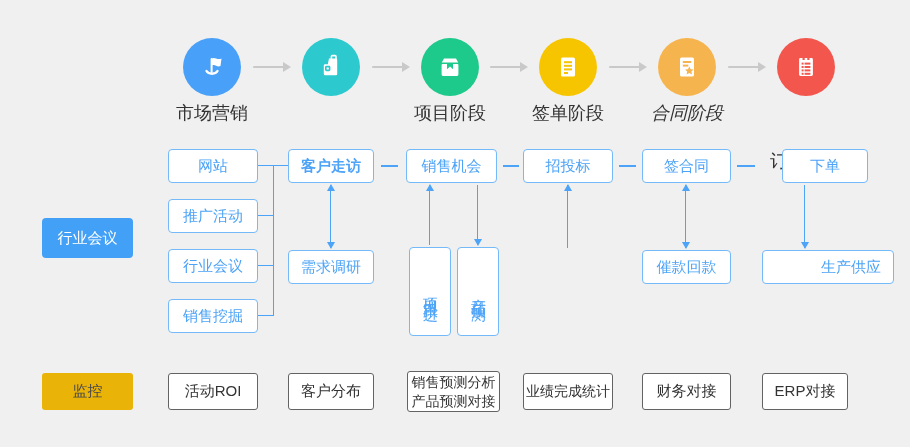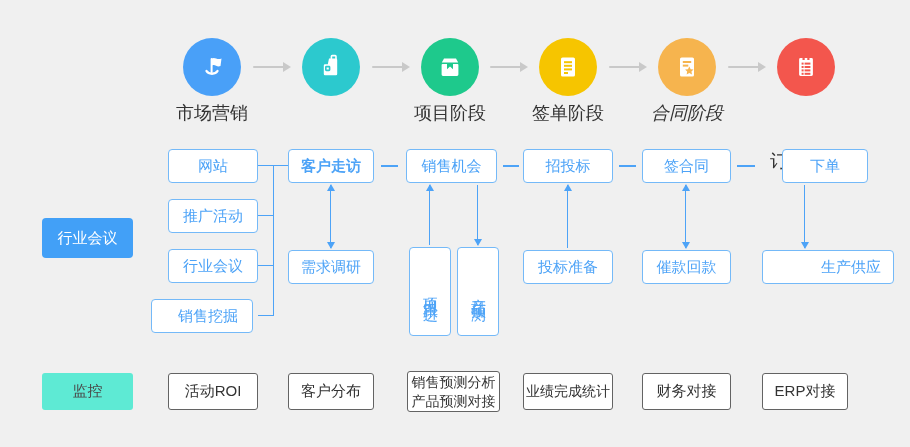--- a/index.html
+++ b/index.html
@@ -64,21 +64,21 @@
     border-left:4px solid transparent;border-right:4px solid transparent;
   }
   .group-btn-blue{
     position:absolute;left:42px;top:218px;width:91px;height:40px;
     background:#42a0f7;border-radius:4px;color:#fff;font-size:15px;
     display:flex;align-items:center;justify-content:center;
   }
   
   .group-btn-gray{
     position:absolute;left:42px;top:373px;width:91px;height:37px;
-    background:#5eead4;border-radius:3px;color:#4a4a4a;font-size:15px;
+    background:#eab308;border-radius:3px;color:#4a4a4a;font-size:15px;
     display:flex;align-items:center;justify-content:center;
   }
   .mon-box{
     position:absolute;top:373px;height:35px;background:#fff;
     border:1px solid #636363;border-radius:3px;
     color:#333;font-size:15px;
     display:flex;align-items:center;justify-content:center;
   }
   .mon-box.two-line{
     top:371px;height:39px;flex-direction:column;
@@ -165,21 +165,21 @@
   <div class="h-arrow" style="left:372px;width:31px;"></div>
   <div class="h-arrow" style="left:490px;width:31px;"></div>
   <div class="h-arrow" style="left:609px;width:31px;"></div>
   <div class="h-arrow" style="left:728px;width:31px;"></div>
 
   <div class="group-btn-blue">行业会议</div>
 
   <div class="blue-box" style="left:168px;top:149px;width:88px;">网站</div>
   <div class="blue-box" style="left:168px;top:199px;width:88px;">推广活动</div>
   <div class="blue-box" style="left:168px;top:249px;width:88px;">行业会议</div>
-  <div class="blue-box" style="left:151px;top:299px;width:88px;padding-left:12px;">销售挖掘</div>
+  <div class="blue-box" style="left:168px;top:299px;width:88px;">销售挖掘</div>
 
   <div class="flow-line" style="left:273px;top:165px;width:1px;height:151px;"></div>
   <div class="flow-line" style="left:258px;top:165px;width:15px;height:1px;"></div>
   <div class="flow-line" style="left:258px;top:215px;width:15px;height:1px;"></div>
   <div class="flow-line" style="left:258px;top:265px;width:15px;height:1px;"></div>
   <div class="flow-line" style="left:258px;top:315px;width:15px;height:1px;"></div>
   <div class="flow-line" style="left:273px;top:165px;width:15px;height:1px;"></div>
 
   <div class="blue-box" style="left:288px;top:149px;width:84px;font-weight:bold;">客户走访</div>
   <div class="blue-box" style="left:406px;top:149px;width:89px;">销售机会</div>
@@ -188,21 +188,20 @@
   <div class="blue-box" style="left:782px;top:149px;width:84px;">下单</div>
 
   <div class="flow-line" style="left:381px;top:165px;width:17px;height:1.5px;"></div>
   <div class="flow-line" style="left:503px;top:165px;width:16px;height:1.5px;"></div>
   <div class="flow-line" style="left:619px;top:165px;width:17px;height:1.5px;"></div>
   <div class="flow-line" style="left:737px;top:165px;width:18px;height:1.5px;"></div>
 
   <div class="blue-box" style="left:288px;top:250px;width:84px;">需求调研</div>
   <div class="v-box" style="left:409px;top:247px;">项目跟进</div>
   <div class="v-box" style="left:457px;top:247px;">产品预测</div>
-  <div class="blue-box" style="left:523px;top:250px;width:88px;">投标准备</div>
   <div class="blue-box" style="left:642px;top:250px;width:87px;">催款回款</div>
   <div class="blue-box" style="left:762px;top:250px;width:84px;padding-left:46px;">生产供应</div>
 
   <div class="v-arrow" style="left:330px;top:185px;height:63px;">
     <span class="ah-up"></span>
       <span class="ah-down"></span>
   </div>
   <div class="v-arrow" style="left:429px;top:185px;height:60px;">
     <span class="ah-up"></span>
   </div>

